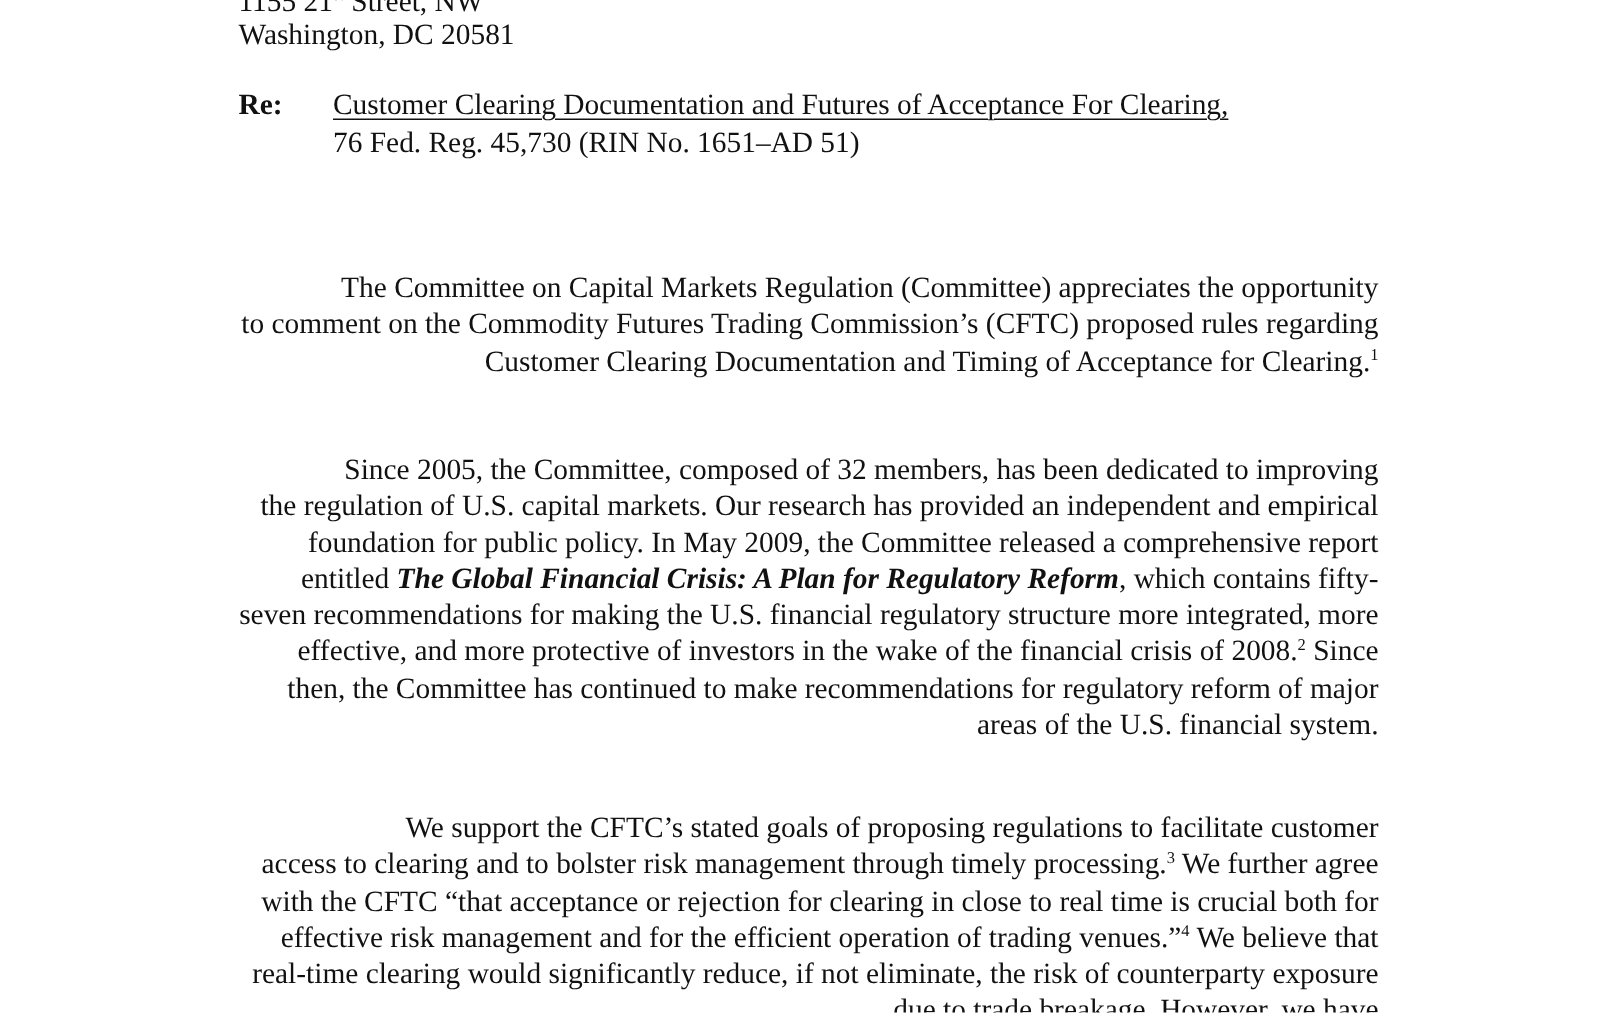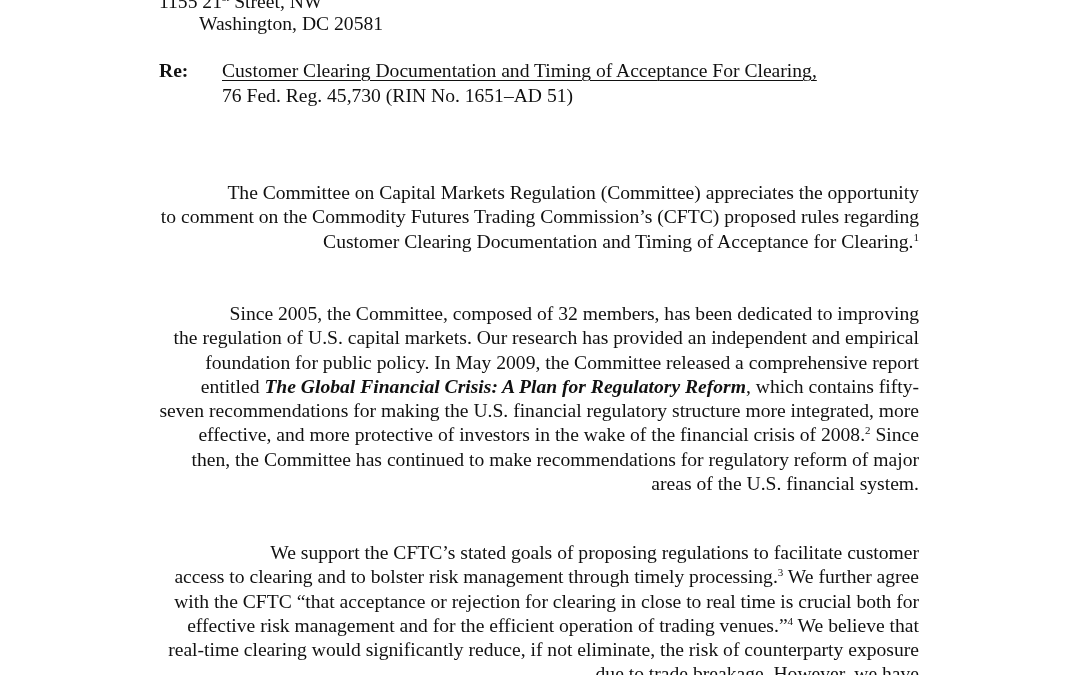--- a/index.html
+++ b/index.html
@@ -13,24 +13,24 @@
   .para p { margin:0; text-indent:64px; }
   sup { font-size:11px; line-height:0; vertical-align:7px; }
   em { font-style:italic;font-weight:bold; }
 </style>
 </head>
 <body>
 
 <div class="page">
 
   <div class="line" style="top:-10px;"><span>1155 21</span><sup>st</sup><span> Street, NW</span></div>
-  <div class="line" style="top:12px;margin-left:40px;">Washington, DC 20581</div>
+  <div class="line" style="top:12px;">Washington, DC 20581</div>
 
   <div class="line re-label" style="top:59px;font-weight:bold;">Re:</div>
-  <div class="line re-text underline" style="top:59px; left:222px;">Customer Clearing Documentation and Timing of Acceptance For Clearing,</div>
+  <div class="line re-text underline" style="top:59px; left:222px;">Customer Clearing Documentation and Futures of Acceptance For Clearing,</div>
   <div class="line re-text" style="top:84px; left:222px;">76 Fed. Reg. 45,730 (RIN No. 1651–AD 51)</div>
 
 
   <div class="para" style="top:181px;">
     <p><span>The Committee on Capital Markets Regulation (Committee) appreciates the opportunity to comment on the Commodity Futures Trading Commission’s (CFTC) proposed rules regarding Customer Clearing Documentation and Timing of Acceptance for Clearing.</span><sup>1</sup></p>
   </div>
 
   <div class="para" style="top:302px;">
     <p><span>Since 2005, the Committee, composed of 32 members, has been dedicated to improving the regulation of U.S. capital markets. Our research has provided an independent and empirical foundation for public policy. In May 2009, the Committee released a comprehensive report entitled </span><em>The Global Financial Crisis: A Plan for Regulatory Reform</em><span>, which contains fifty-seven recommendations for making the U.S. financial regulatory structure more integrated, more effective, and more protective of investors in the wake of the financial crisis of 2008.</span><sup>2</sup><span> Since then, the Committee has continued to make recommendations for regulatory reform of major areas of the U.S. financial system.</span></p>
   </div>

